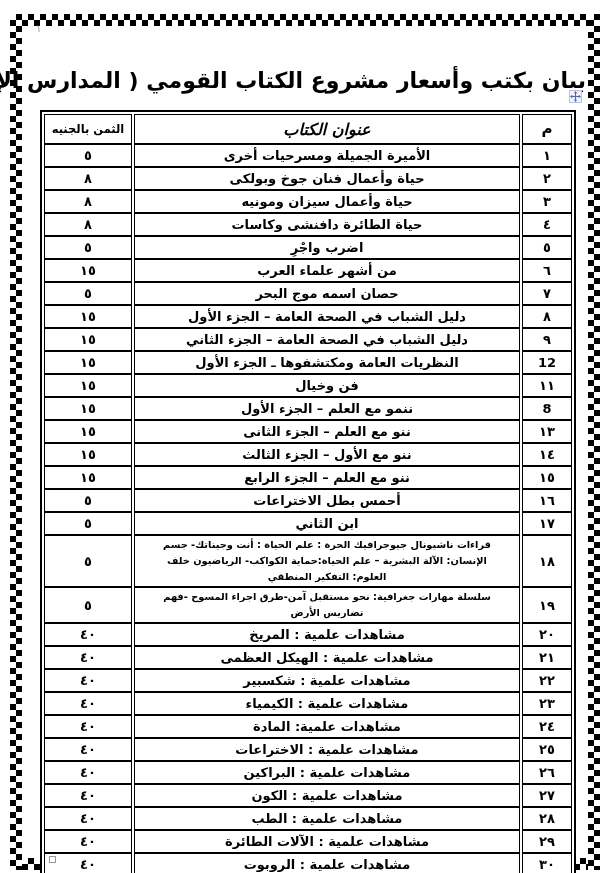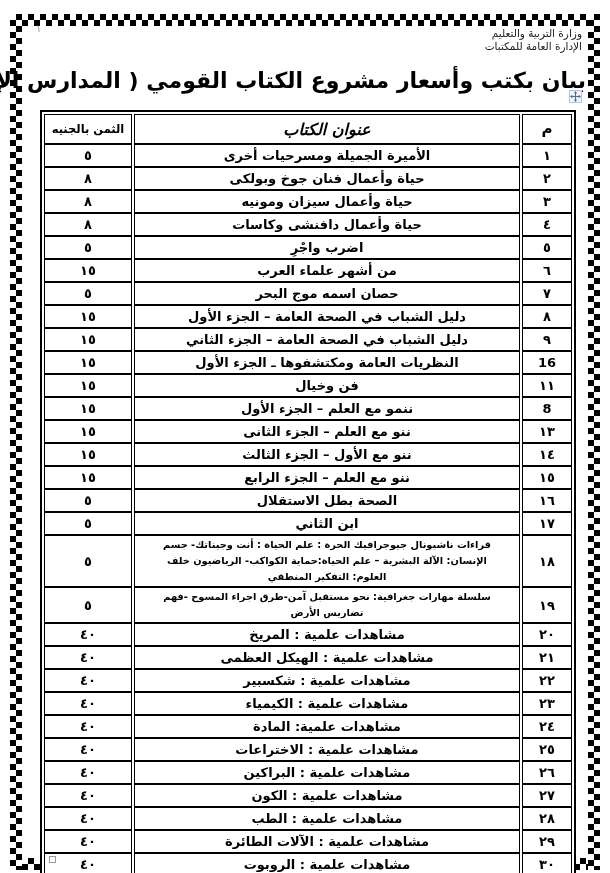--- a/index.html
+++ b/index.html
@@ -66,24 +66,20 @@
 
 <div class="page">
 
   <div class="checker b-top"></div>
   <div class="checker b-bottom"></div>
   <div class="checker b-left"></div>
   <div class="checker b-right"></div>
 
   <div class="page-num">١</div>
 
-  <div class="org">
-    <div>وزارة التربية والتعليم</div>
-    <div>الإدارة العامة للمكتبات</div>
-  </div>
 
   <h1 class="doc-title">بيان بكتب وأسعار مشروع الكتاب القومي ( المدارس الإعدادية)</h1>
 
   <div class="move-handle" title="">
     <span style="display:flex;">
       <svg width="11" height="11" viewBox="0 0 11 11">
         <g stroke="#4a6fa5" stroke-width="1.1" fill="#4a6fa5">
           <line x1="5.5" y1="2" x2="5.5" y2="9"></line>
           <line x1="2" y1="5.5" x2="9" y2="5.5"></line>
           <path d="M5.5 0 L7.2 2.3 L3.8 2.3 Z" stroke="none"></path>
@@ -118,21 +114,21 @@
   </tr>
 
   <tr>
     <td class="cell-no">٣</td>
     <td class="cell-title">حياة وأعمال سيزان ومونيه</td>
     <td class="cell-price">٨</td>
   </tr>
 
   <tr>
     <td class="cell-no">٤</td>
-    <td class="cell-title">حياة وأعمال دافنشى وكاسات</td>
+    <td class="cell-title">حياة الطائرة دافنشى وكاسات</td>
     <td class="cell-price">٨</td>
   </tr>
 
   <tr>
     <td class="cell-no">٥</td>
     <td class="cell-title">اضرب واجْرِ</td>
     <td class="cell-price">٥</td>
   </tr>
 
   <tr>
@@ -153,21 +149,21 @@
     <td class="cell-price">١٥</td>
   </tr>
 
   <tr>
     <td class="cell-no">٩</td>
     <td class="cell-title">دليل الشباب في الصحة العامة – الجزء الثاني</td>
     <td class="cell-price">١٥</td>
   </tr>
 
   <tr>
-    <td class="cell-no">16</td>
+    <td class="cell-no">12</td>
     <td class="cell-title">النظريات العامة ومكتشفوها ـ الجزء الأول</td>
     <td class="cell-price">١٥</td>
   </tr>
 
   <tr>
     <td class="cell-no">١١</td>
     <td class="cell-title">فن وخيال</td>
     <td class="cell-price">١٥</td>
   </tr>
 
@@ -190,21 +186,21 @@
   </tr>
 
   <tr>
     <td class="cell-no">١٥</td>
     <td class="cell-title">ننو مع العلم – الجزء الرابع</td>
     <td class="cell-price">١٥</td>
   </tr>
 
   <tr>
     <td class="cell-no">١٦</td>
-    <td class="cell-title">الصحة بطل الاستقلال</td>
+    <td class="cell-title">أحمس بطل الاختراعات</td>
     <td class="cell-price">٥</td>
   </tr>
 
   <tr>
     <td class="cell-no">١٧</td>
     <td class="cell-title">ابن الثاني</td>
     <td class="cell-price">٥</td>
   </tr>
 
   <tr class="small">

